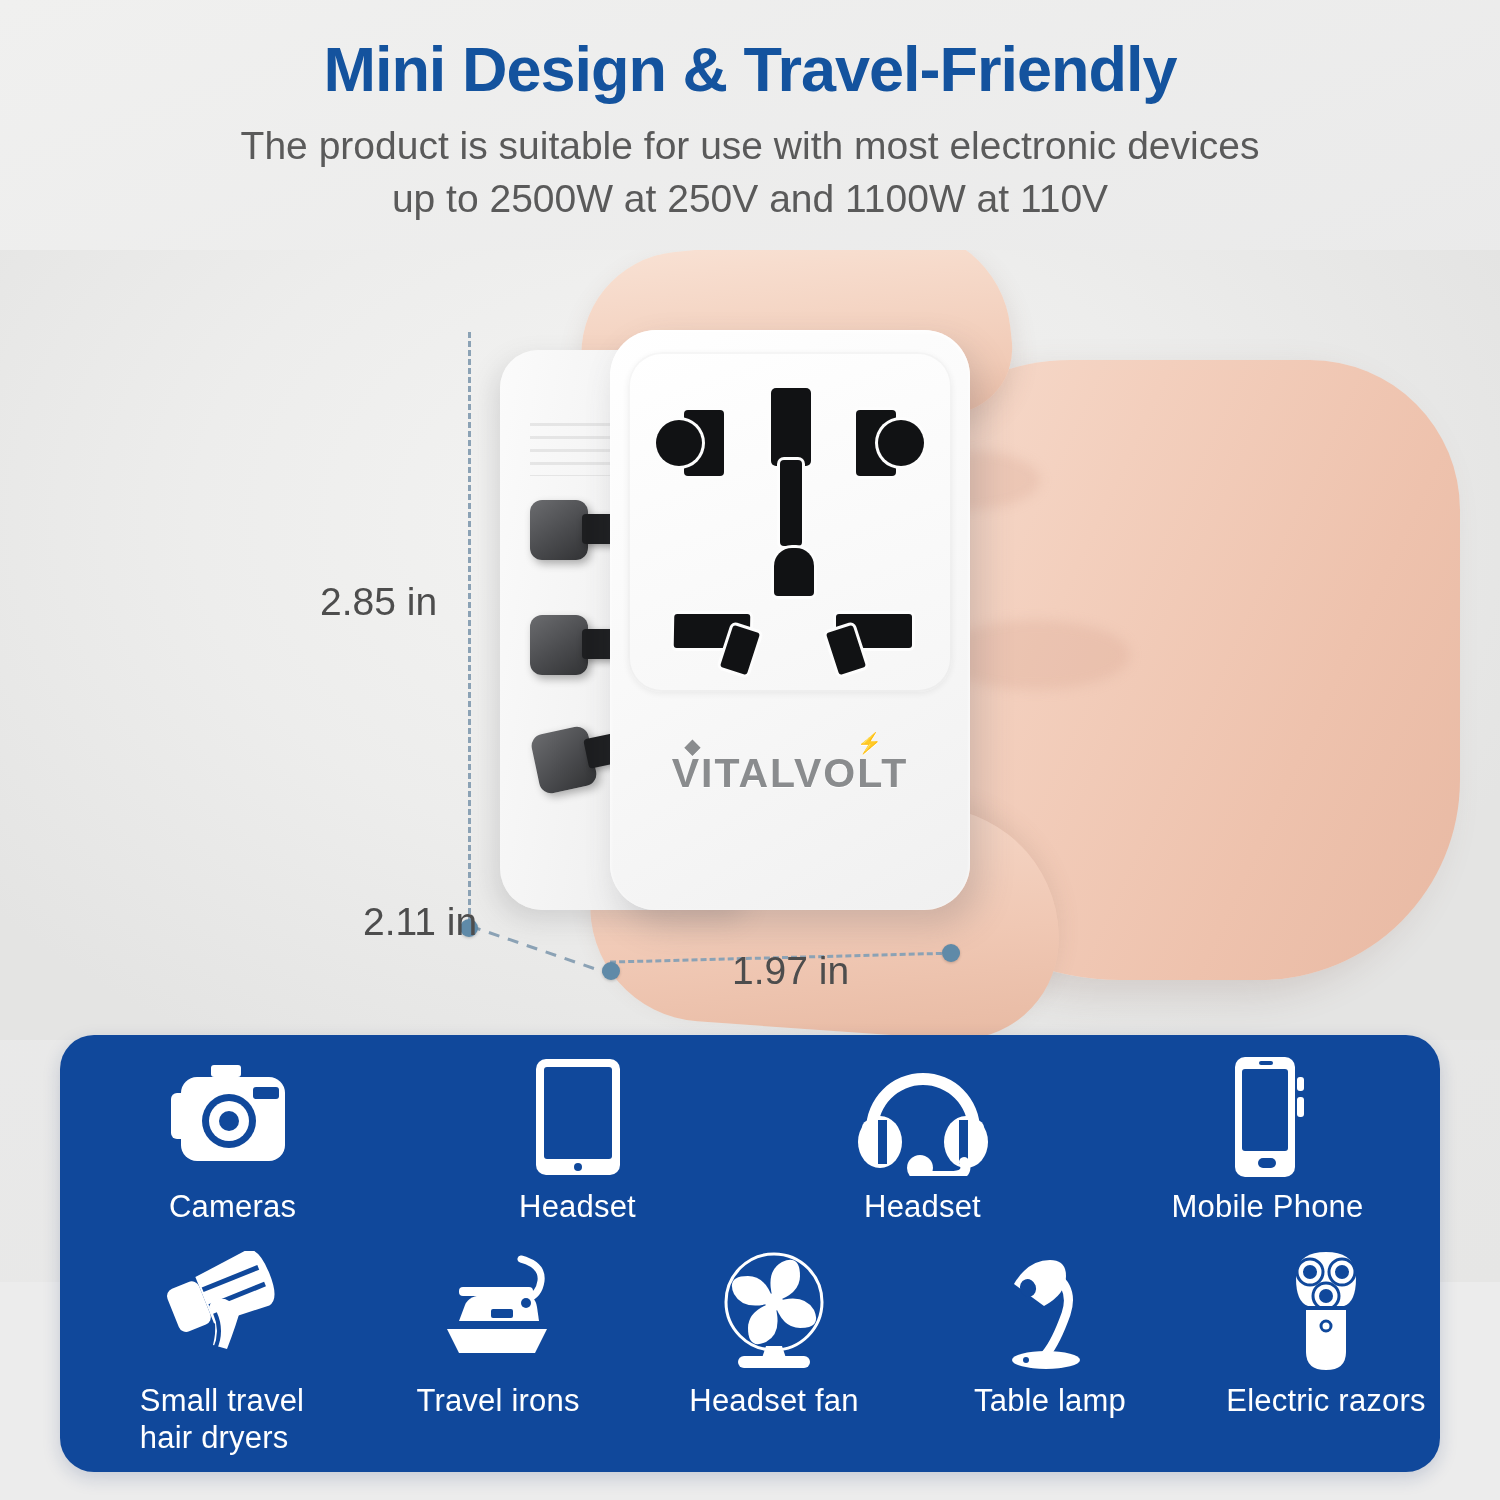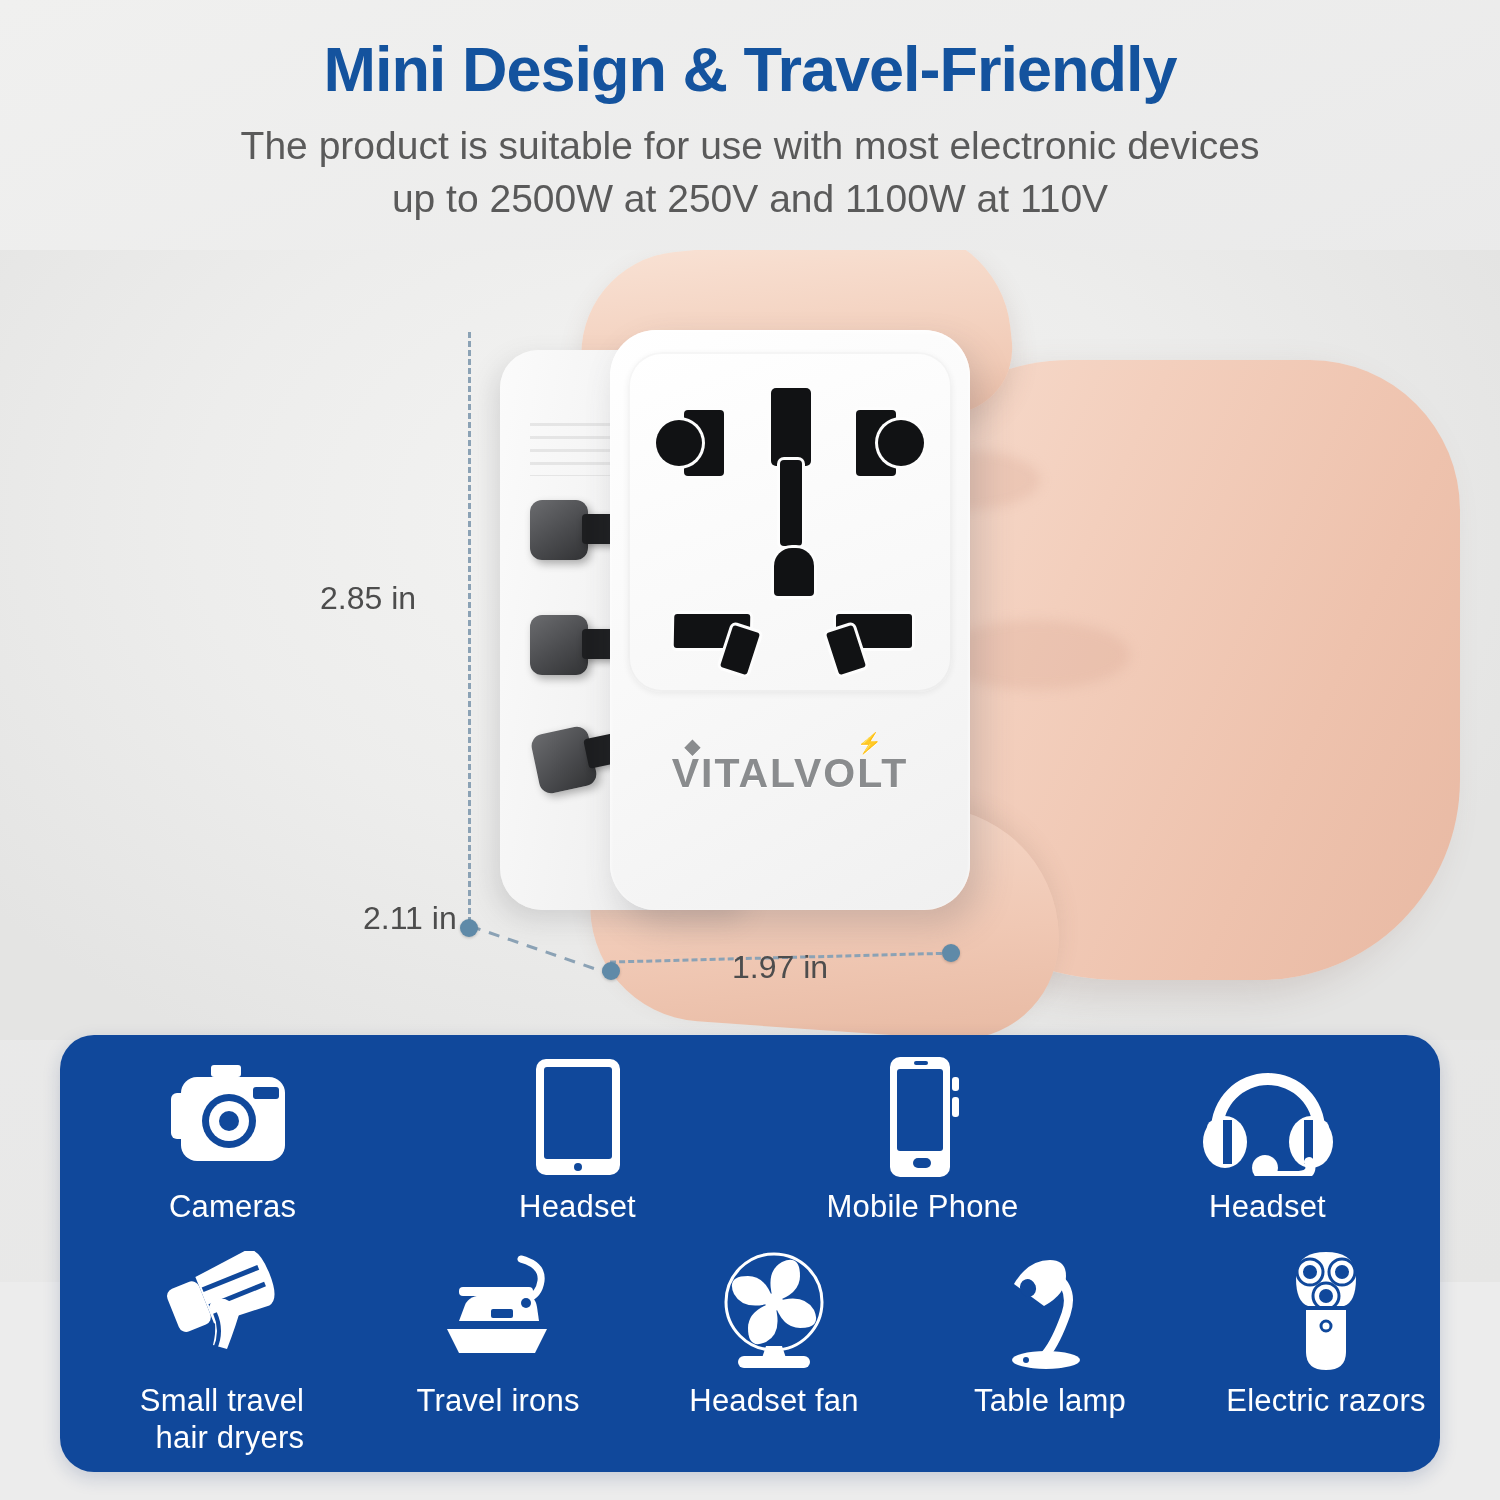--- a/index.html
+++ b/index.html
@@ -148,40 +148,40 @@
     border-top:3px dashed #8ba2b5;transform:rotate(-1.5deg);
   }
   .dot{
     position:absolute;width:18px;height:18px;border-radius:50%;
     background:#5f8aa8;box-shadow:0 1px 3px rgba(0,0,0,.2);
   }
   .dot-a{left:460px;top:669px;}
   .dot-b{left:602px;top:712px;}
   .dot-c{left:942px;top:694px;}
   .dimtext{
-    position:absolute;font-size:32px;color:#4d4d4d;font-weight:normal;white-space:nowrap;
+    position:absolute;font-size:39px;color:#4d4d4d;font-weight:normal;white-space:nowrap;
   }
   .dt-h{left:320px;top:330px;}
   .dt-d{left:363px;top:650px;}
   .dt-w{left:700px;top:699px;margin-left:32px;}
 
   
   .panel{
     position:absolute;left:60px;top:1035px;width:1380px;height:437px;
     background:#10489b;border-radius:34px;
     box-shadow:0 6px 18px rgba(20,50,110,.18);
   }
   .row{position:absolute;left:0;width:1380px;display:flex;}
   .row1{top:18px;}
   .row2{top:212px;padding-left:24px;}
   .cell{flex:1;display:flex;flex-direction:column;align-items:center;justify-content:flex-start;}
   .ic{height:128px;display:flex;align-items:center;justify-content:center;}
   .ic svg{display:block;}
   .cap{
-    margin-top:8px;color:#ffffff;font-size:31px;text-align:right;line-height:1.18;
+    margin-top:8px;color:#ffffff;font-size:31px;text-align:left;line-height:1.18;
     letter-spacing:.2px;
   }
 </style>
 </head>
 <body>
 
 <div id="page">
 
   <div class="header">
     <h1 class="title">Mini Design &amp; Travel-Friendly</h1>
@@ -275,49 +275,49 @@
             <rect x="2" y="2" width="84" height="116" rx="10" fill="#fff"></rect>
             <rect x="10" y="10" width="68" height="92" rx="3" fill="#10489b"></rect>
             <circle cx="44" cy="110" r="4" fill="#10489b"></circle>
           </svg>
         </div>
         <div class="cap">Headset</div>
       </div>
 
       <div class="cell">
         <div class="ic">
-          <svg width="78" height="124" viewBox="0 0 78 124">
-            <rect x="6" y="2" width="60" height="120" rx="10" fill="#fff"></rect>
-            <rect x="13" y="14" width="46" height="82" rx="3" fill="#10489b"></rect>
-            <rect x="30" y="6" width="14" height="4" rx="2" fill="#10489b"></rect>
-            <rect x="29" y="103" width="18" height="10" rx="5" fill="#10489b"></rect>
-            <rect x="68" y="22" width="7" height="14" rx="3" fill="#fff"></rect>
-            <rect x="68" y="42" width="7" height="20" rx="3" fill="#fff"></rect>
-          </svg>
-        </div>
-        <div class="cap">Mobile Phone</div>
-      </div>
-
-      <div class="cell">
-        <div class="ic">
           <svg width="134" height="118" viewBox="0 0 134 118">
             <path d="M10 72 A57 57 0 0 1 124 72 L112 72 A45 45 0 0 0 22 72 Z" fill="#fff"></path>
             <rect x="6" y="62" width="16" height="40" rx="8" fill="#fff"></rect>
             <rect x="112" y="62" width="16" height="40" rx="8" fill="#fff"></rect>
             <ellipse cx="24" cy="84" rx="22" ry="26" fill="#fff"></ellipse>
             <ellipse cx="110" cy="84" rx="22" ry="26" fill="#fff"></ellipse>
             <rect x="22" y="62" width="9" height="44" fill="#10489b"></rect>
             <rect x="103" y="62" width="9" height="44" fill="#10489b"></rect>
             <path d="M108 104 q6 14 -14 14 l-18 0" stroke="#fff" stroke-width="10" fill="none" stroke-linecap="round"></path>
             <circle cx="64" cy="110" r="13" fill="#fff"></circle>
           </svg>
         </div>
         <div class="cap">Headset</div>
       </div>
 
+      <div class="cell">
+        <div class="ic">
+          <svg width="78" height="124" viewBox="0 0 78 124">
+            <rect x="6" y="2" width="60" height="120" rx="10" fill="#fff"></rect>
+            <rect x="13" y="14" width="46" height="82" rx="3" fill="#10489b"></rect>
+            <rect x="30" y="6" width="14" height="4" rx="2" fill="#10489b"></rect>
+            <rect x="29" y="103" width="18" height="10" rx="5" fill="#10489b"></rect>
+            <rect x="68" y="22" width="7" height="14" rx="3" fill="#fff"></rect>
+            <rect x="68" y="42" width="7" height="20" rx="3" fill="#fff"></rect>
+          </svg>
+        </div>
+        <div class="cap">Mobile Phone</div>
+      </div>
+
     </div>
 
     <div class="row row2">
 
       <div class="cell">
         <div class="ic">
           <svg width="130" height="120" viewBox="0 0 130 120">
             <g transform="rotate(-22 65 52)">
               <rect x="16" y="20" width="34" height="46" rx="8" fill="#fff"></rect>
               <path d="M50 18 L108 12 q12 2 12 30 q0 28 -12 30 L50 68 Z" fill="#fff"></path>

